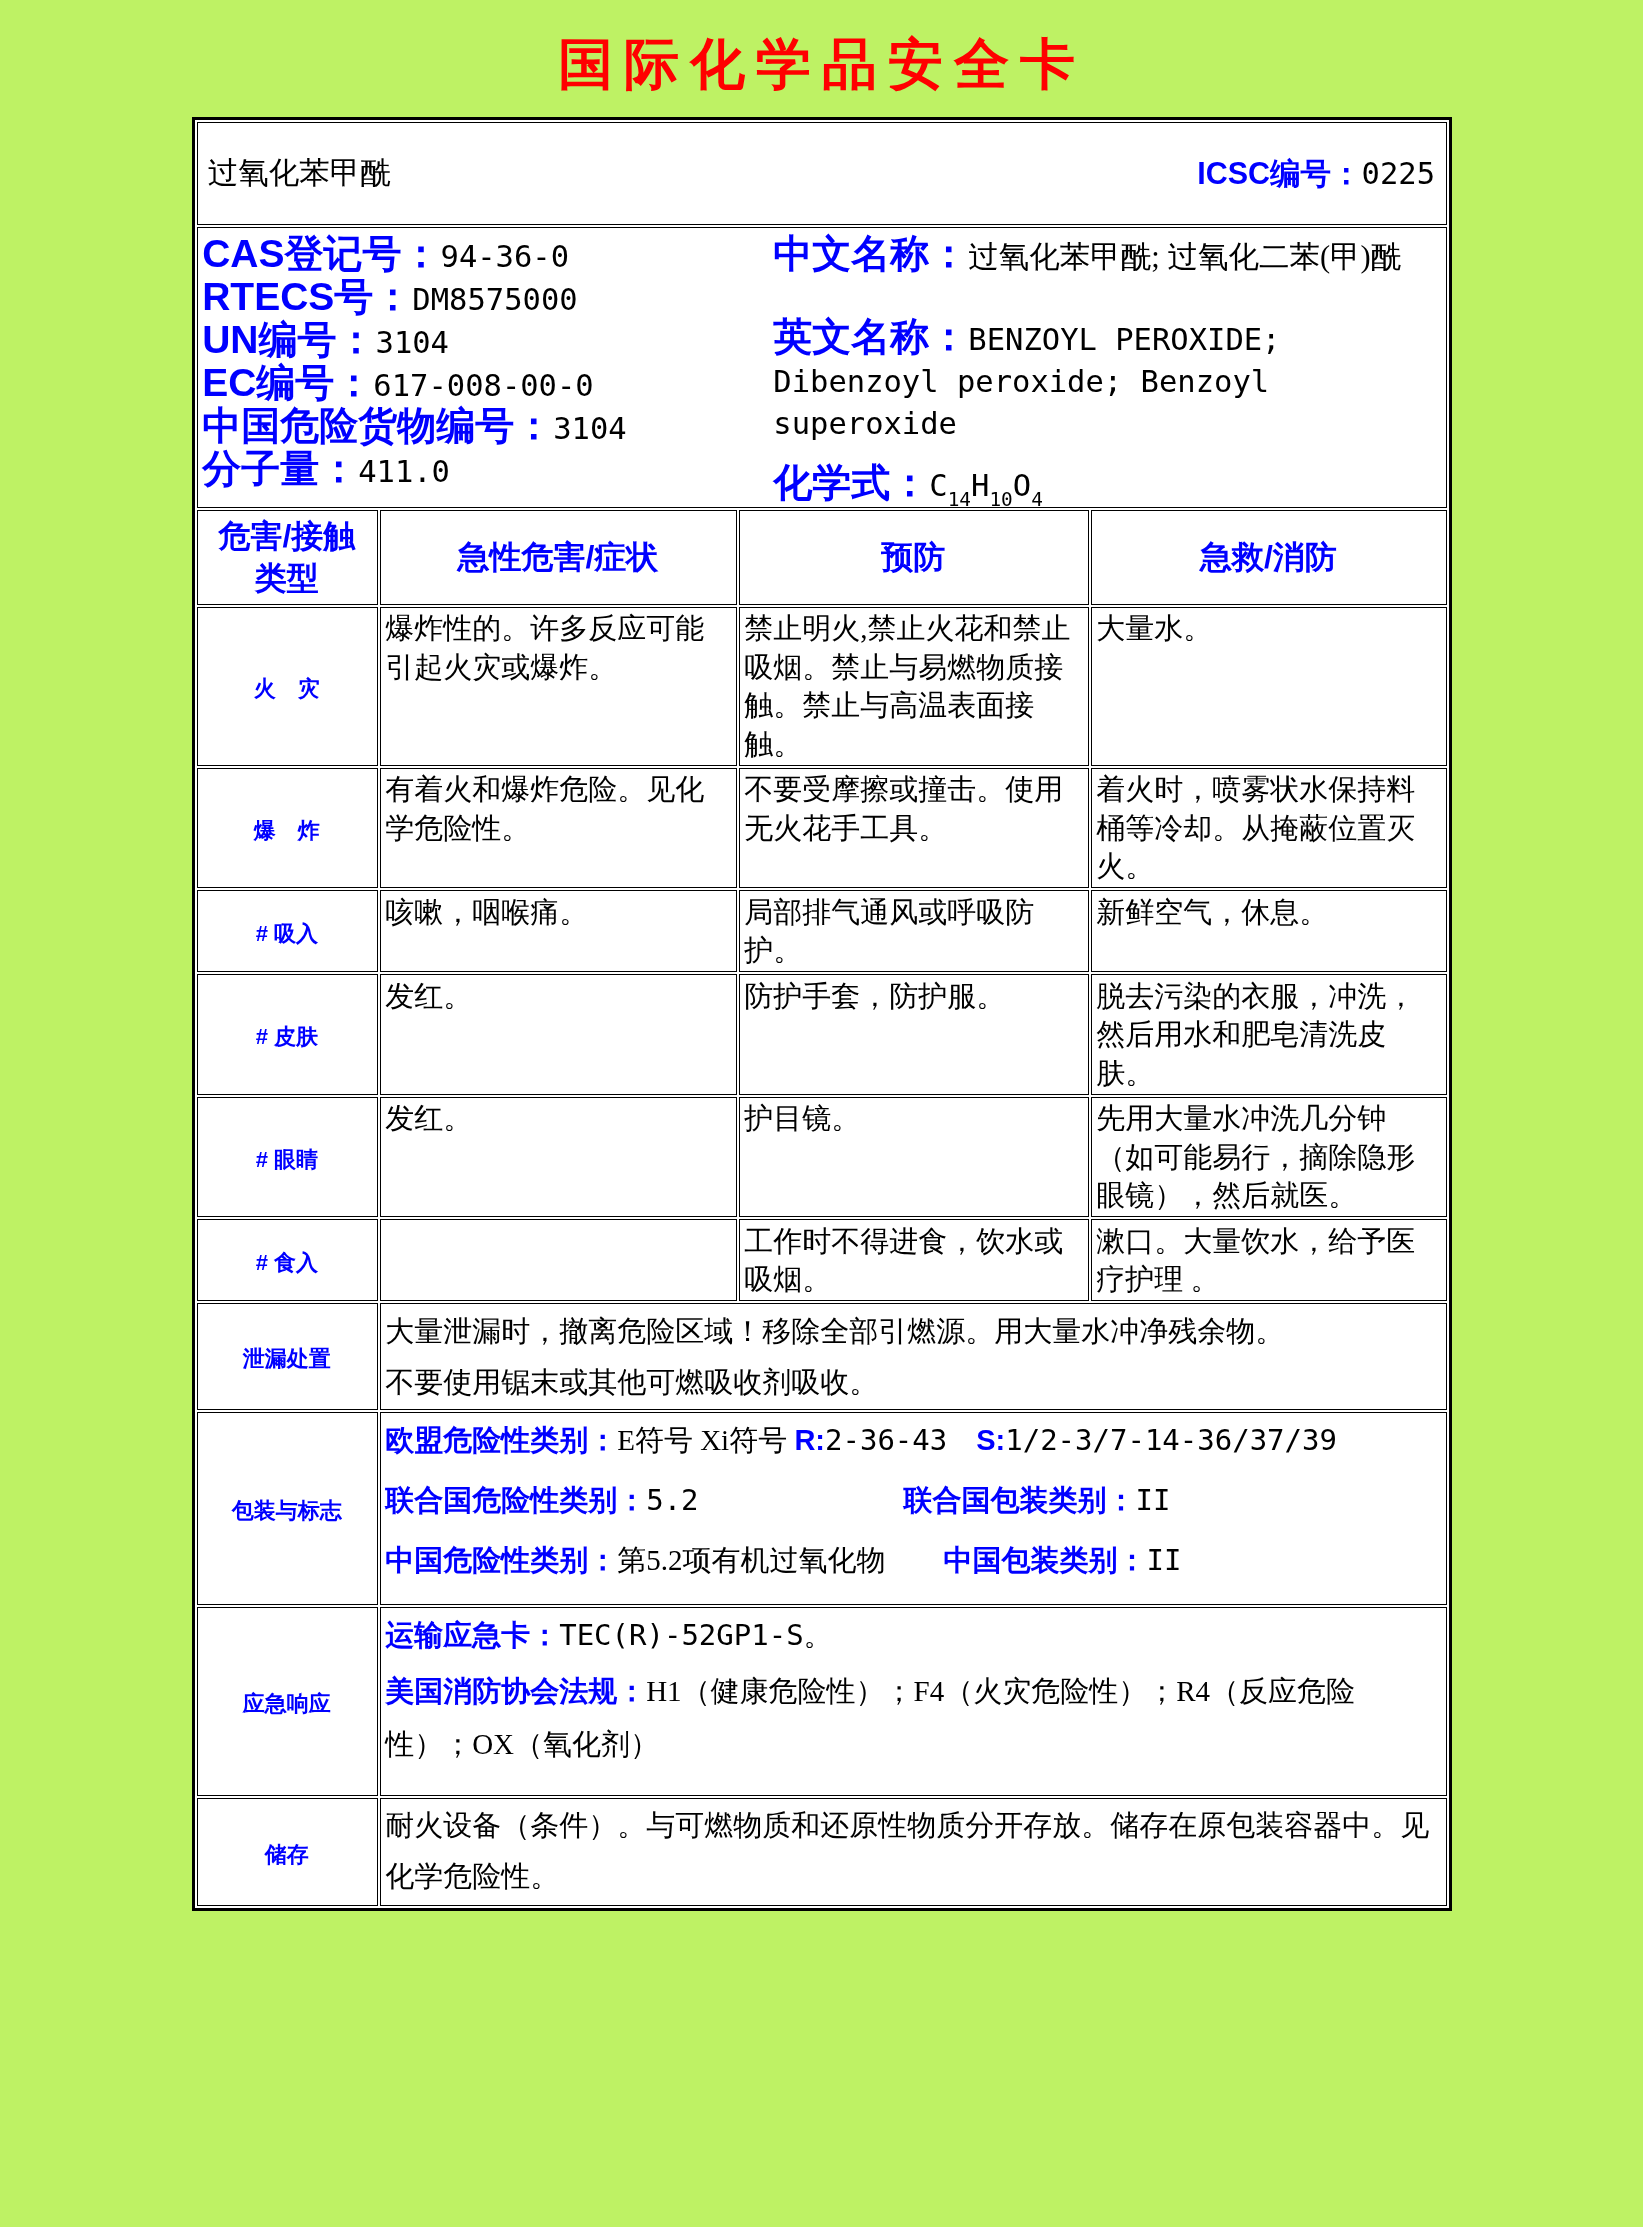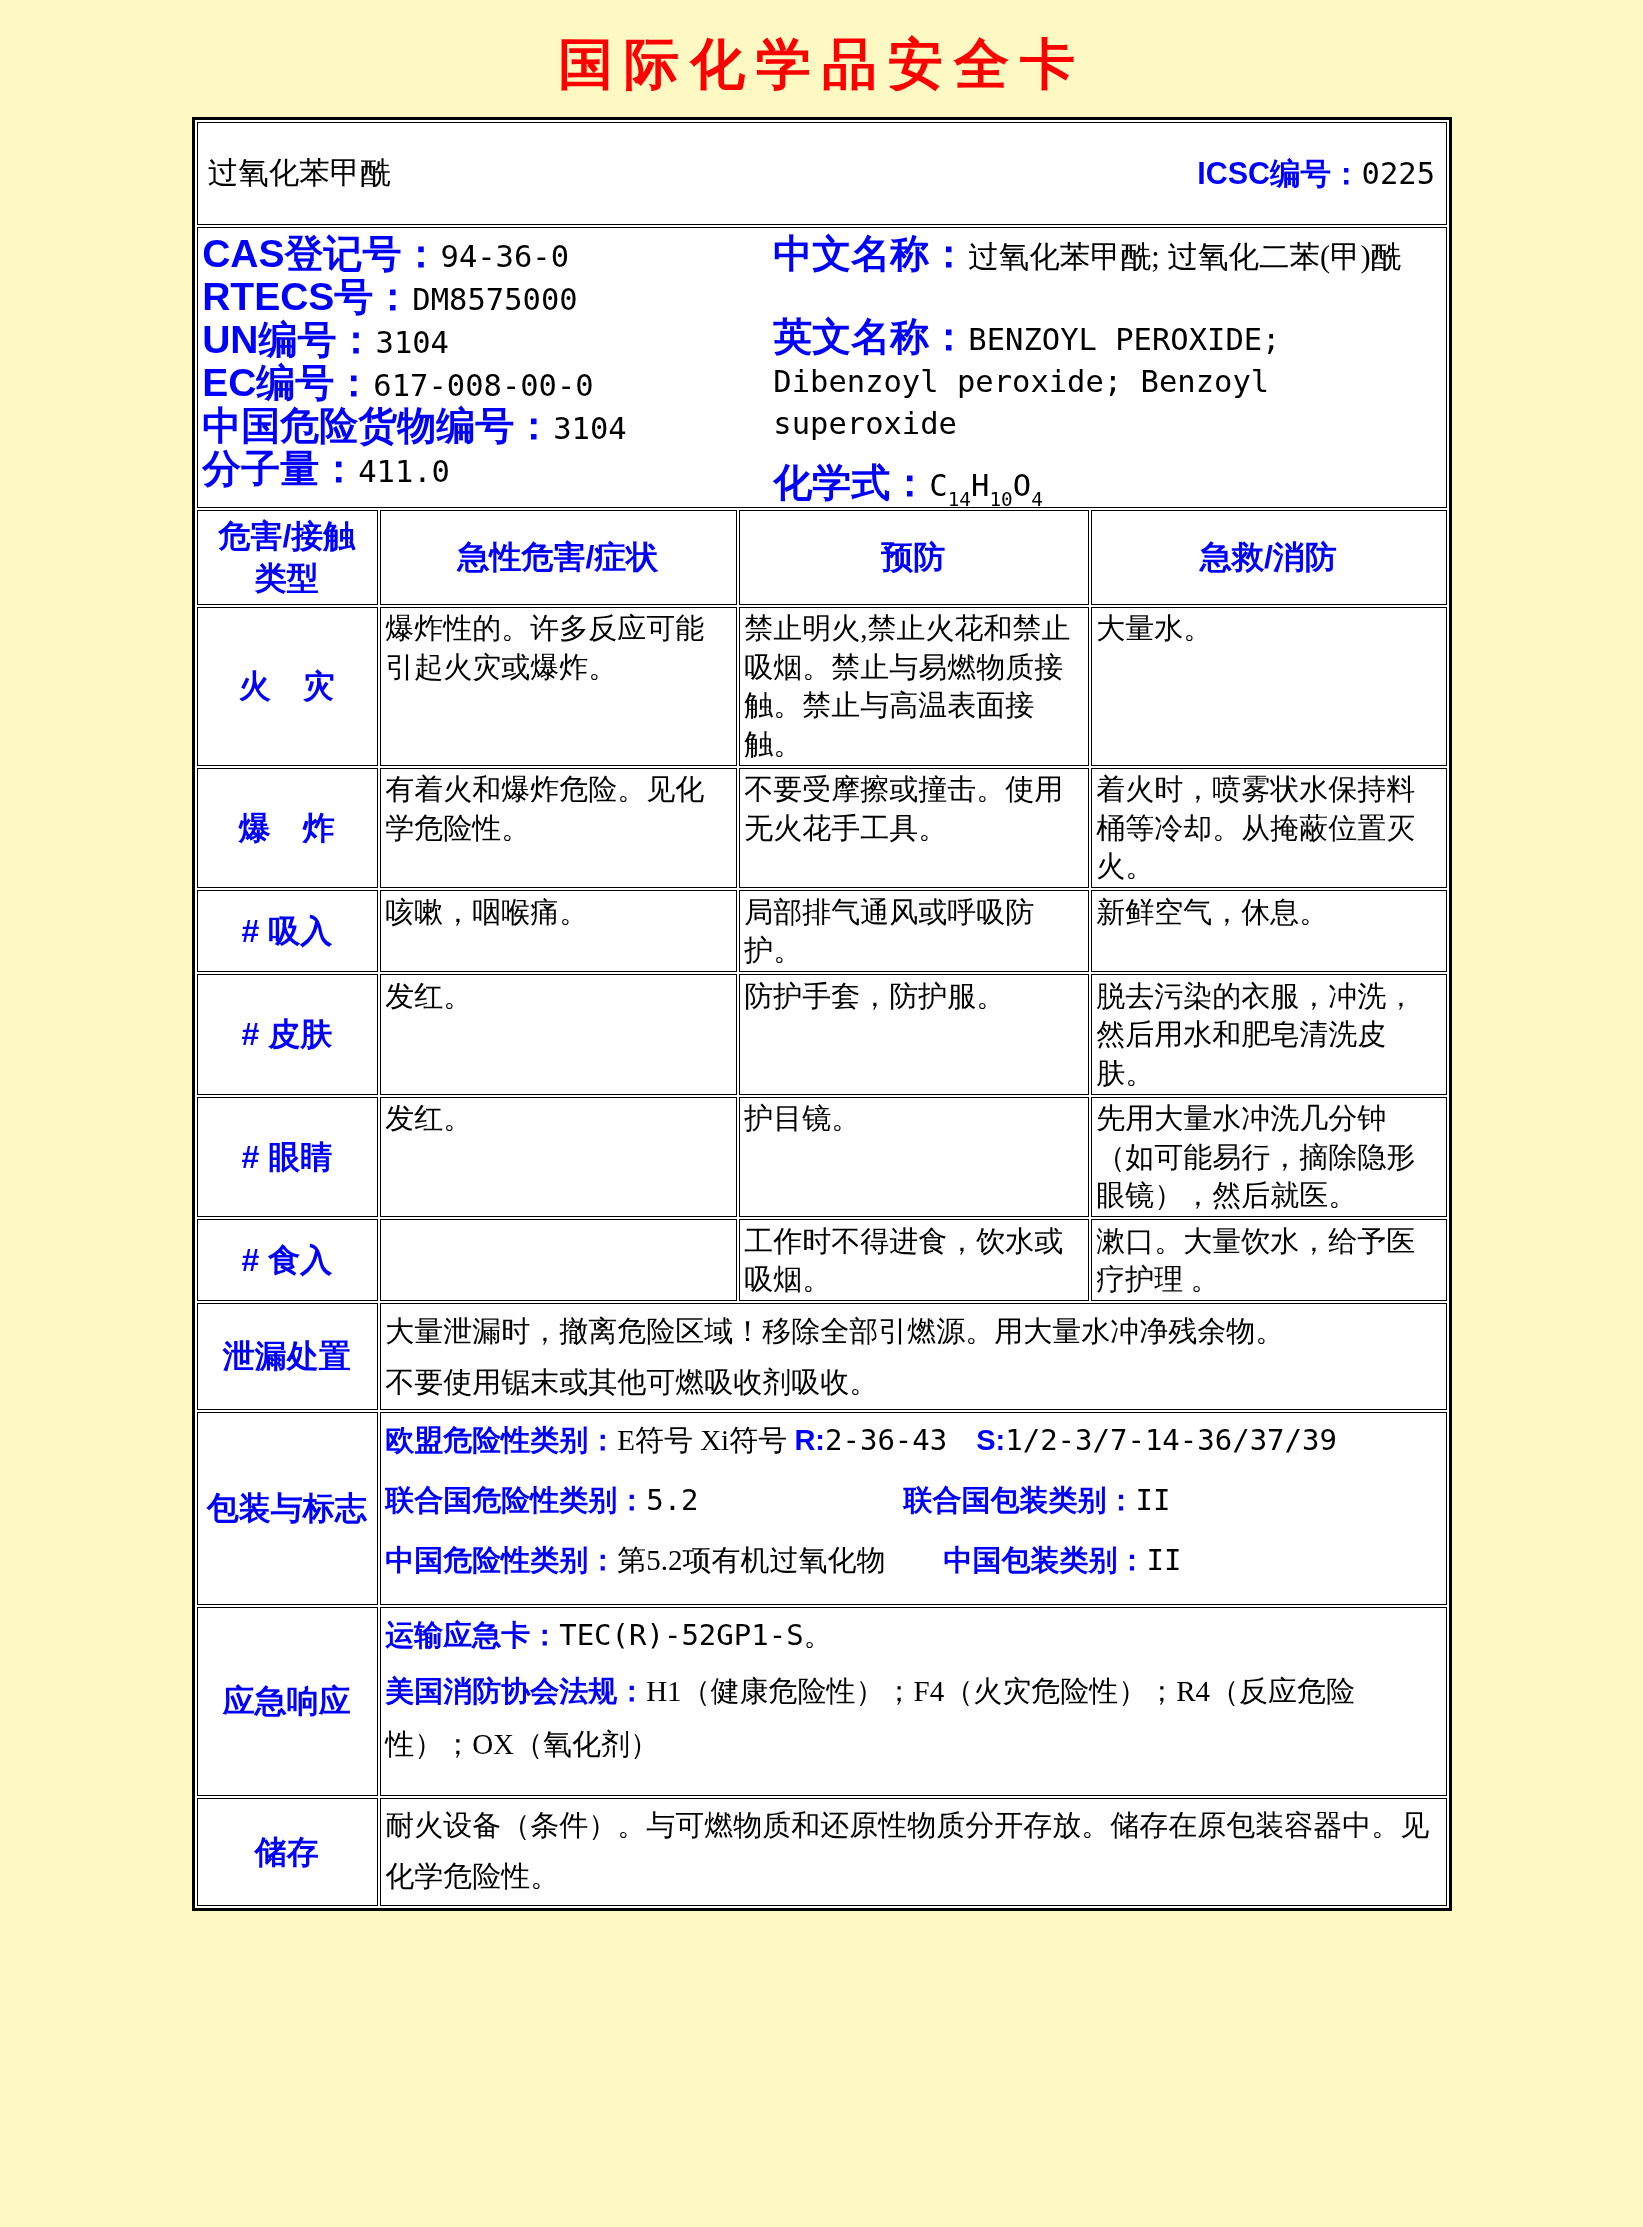--- a/index.html
+++ b/index.html
@@ -1,17 +1,17 @@
 <!DOCTYPE html>
 <html style="font-size:11px"><head>
 <meta charset="utf-8">
 <style>
   html,body{margin:0;padding:0;background:#ffffff;}
   .page{
-    width:1644px;height:2227px;background:#fef9c3;overflow:hidden;
+    width:1644px;height:2227px;background:#bef264;overflow:hidden;
     font-family:"Liberation Serif","DejaVu Serif",serif;color:#000000;
     position:relative;
   }
   .main-title{
     margin:36px 0 23.5px 0;text-align:center;
     font-family:"Liberation Sans","DejaVu Sans",sans-serif;
     font-weight:bold;font-size:55px;line-height:1.05;color:#ff0000;
     letter-spacing:11px;
   }
   table.card{
@@ -47,21 +47,21 @@
   sub.fsub{font-size:19.4px;vertical-align:-9.7px;line-height:0;}
   
   tr.hdr td{
     vertical-align:middle;text-align:center;height:90px;
   }
   tr.hdr .lbl{font-size:32px;}
   
   td.rowlbl{
     vertical-align:middle;text-align:center;
   }
-  td.rowlbl .lbl{font-size:32px;}
+  td.rowlbl .lbl{font-size:22px;}
   
   td.body{}
   
   .wide-content{line-height:51px;}
   .pk-line{line-height:32px;margin:9.7px 0 28px 0;white-space:nowrap;}
   .pk-line.last{margin-bottom:0;}
   .gap-s{display:inline-block;width:29px;}
   .gap-m{display:inline-block;width:205px;}
   .gap-sm{display:inline-block;width:58px;}
   .em-line{line-height:53px;margin-bottom:2.8px;}

